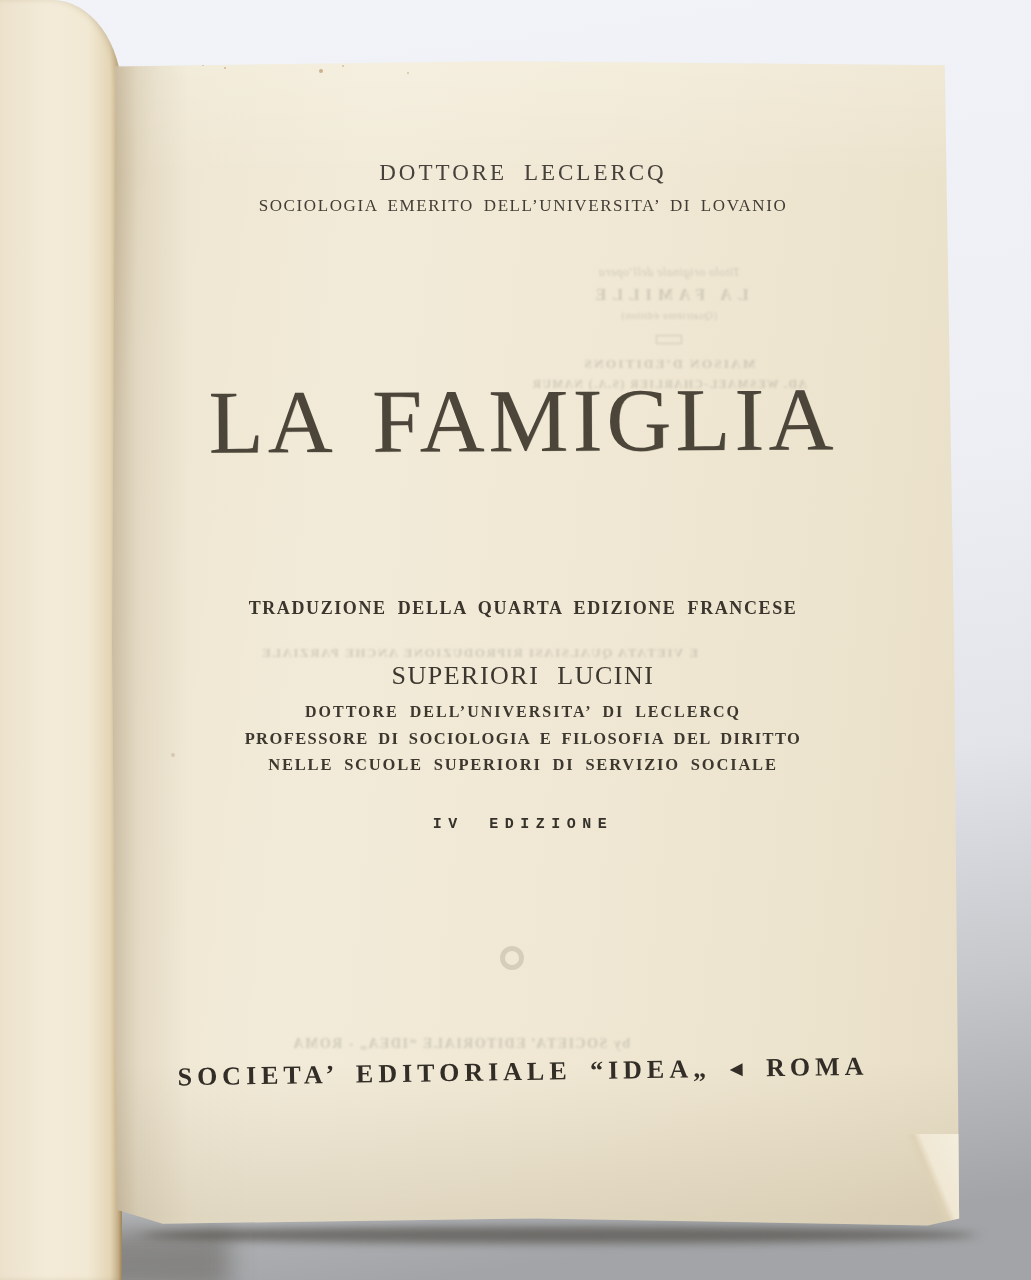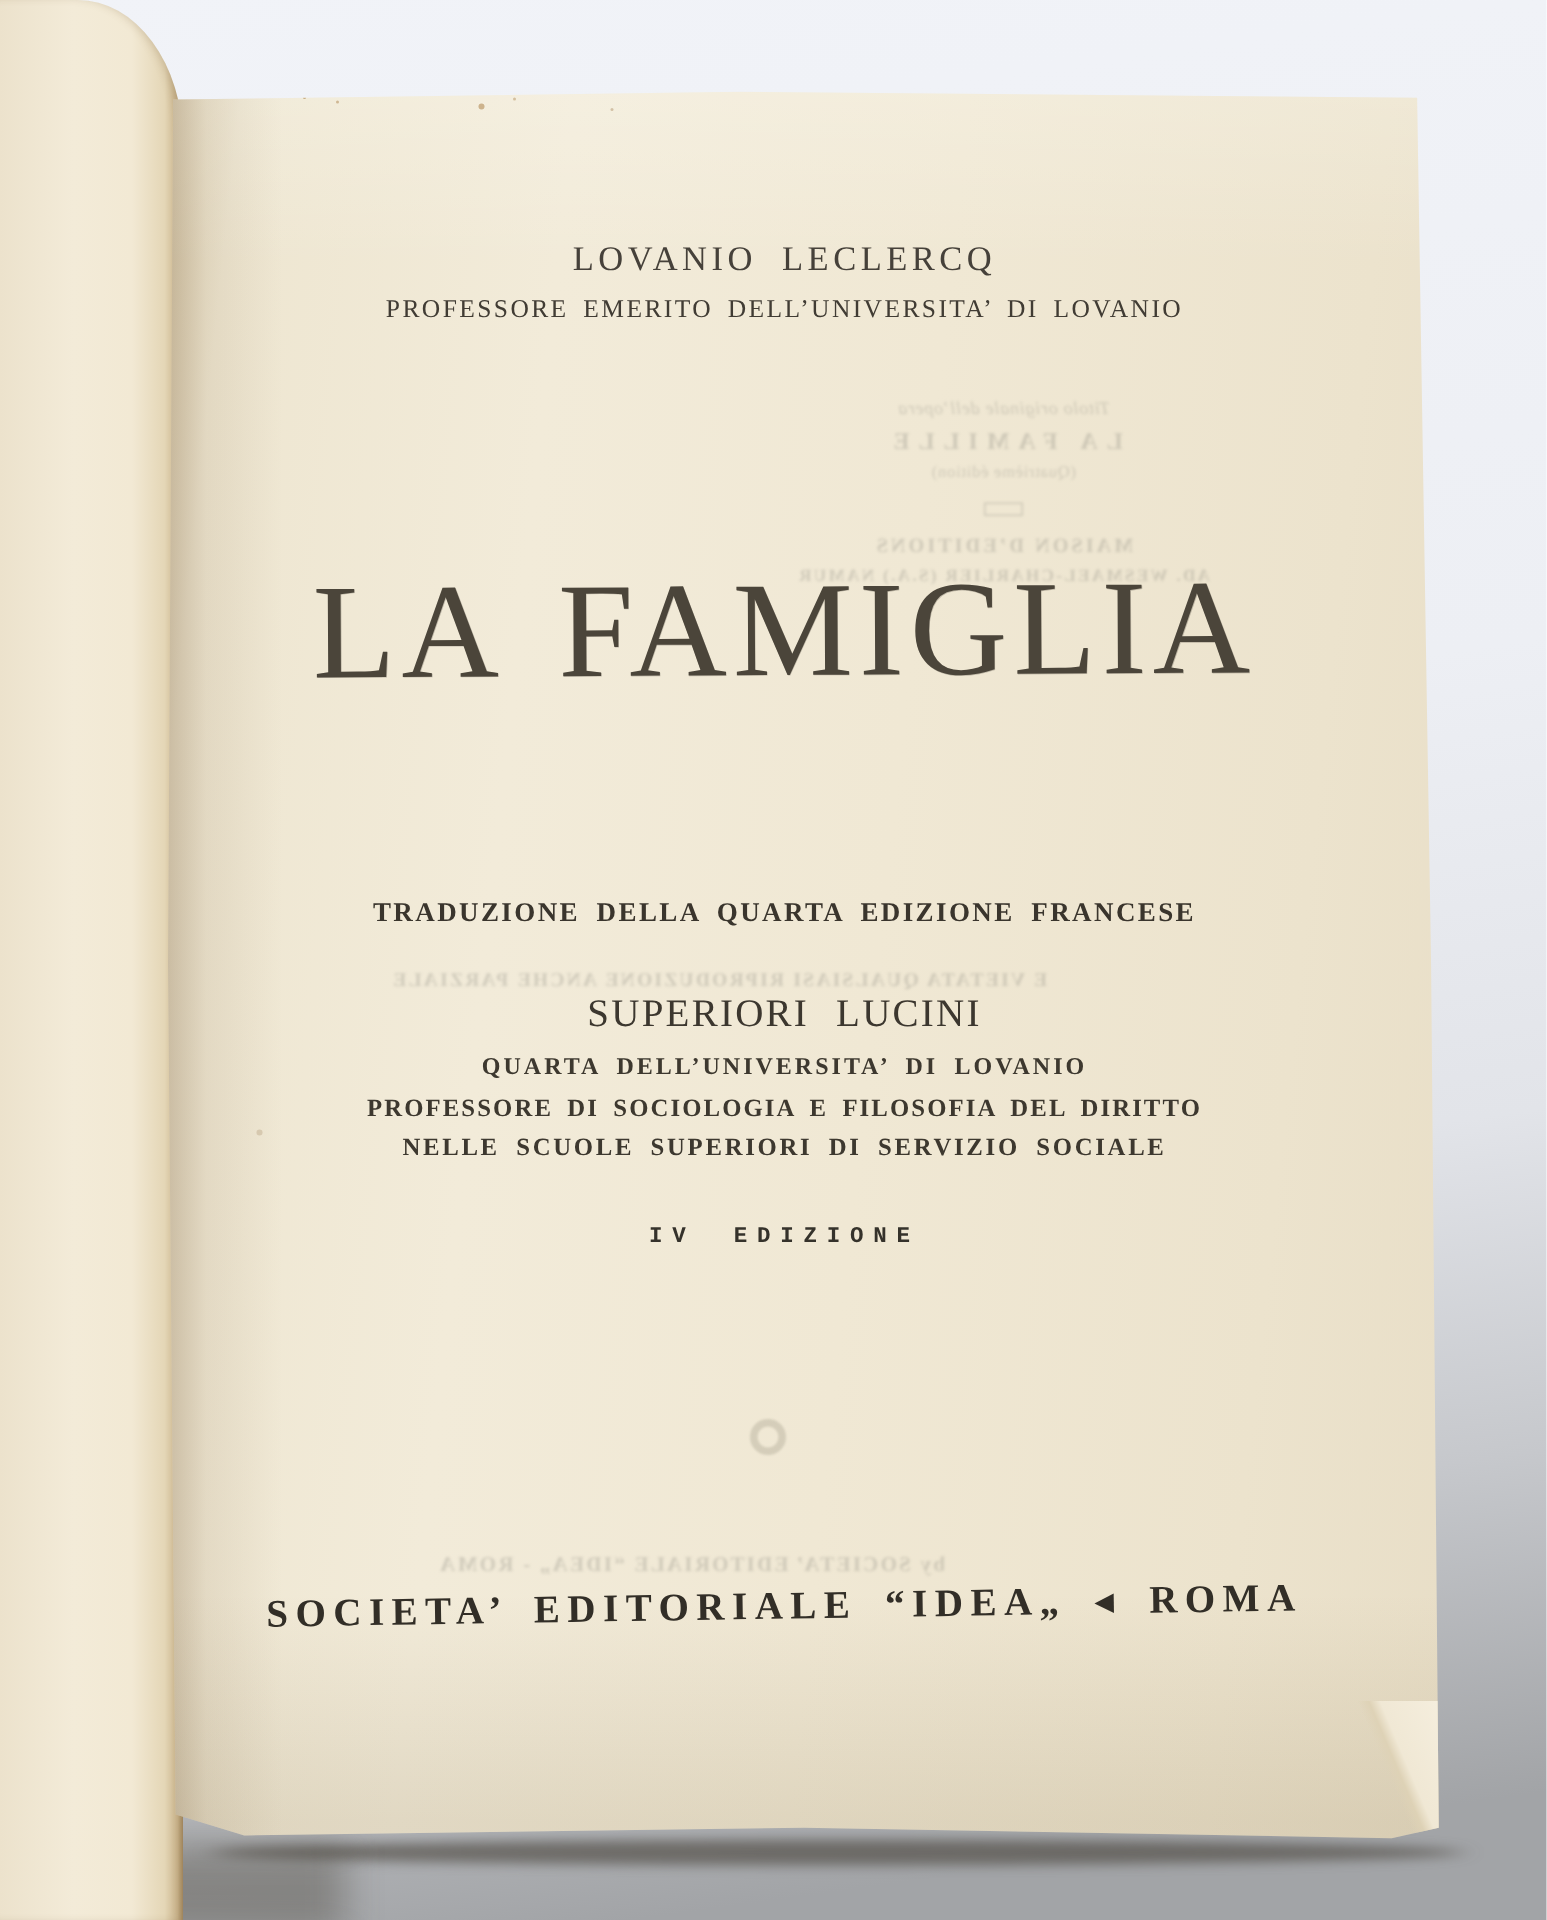--- a/index.html
+++ b/index.html
@@ -124,31 +124,31 @@
 
     <div class="ghost ghost-block">
       <div class="g1">Titolo originale dell’opera</div>
       <div class="g2">LA FAMILLE</div>
       <div class="g3">(Quatrième édition)</div>
       <div class="gmark"></div>
       <div class="g4">MAISON D’EDITIONS</div>
       <div class="g5">AD. WESMAEL-CHARLIER (S.A.) NAMUR</div>
     </div>
 
-    <div class="line author-name">LOVANIO LECLERCQ</div>
-    <div class="line author-role">PROFESSORE EMERITO DELL’UNIVERSITA’ DI LOVANIO</div>
+    <div class="line author-name">DOTTORE LECLERCQ</div>
+    <div class="line author-role">SOCIOLOGIA EMERITO DELL’UNIVERSITA’ DI LOVANIO</div>
 
     <h1 class="line book-title">LA FAMIGLIA</h1>
 
     <div class="line note1">TRADUZIONE DELLA QUARTA EDIZIONE FRANCESE</div>
 
     <div class="ghost ghost-mid">E VIETATA QUALSIASI RIPRODUZIONE ANCHE PARZIALE</div>
 
     <div class="line curator">SUPERIORI LUCINI</div>
-    <div class="line crole1">QUARTA DELL’UNIVERSITA’ DI LOVANIO</div>
+    <div class="line crole1">DOTTORE DELL’UNIVERSITA’ DI LECLERCQ</div>
     <div class="line crole3">NELLE SCUOLE SUPERIORI DI SERVIZIO SOCIALE</div>
     <div class="line crole2">PROFESSORE DI SOCIOLOGIA E FILOSOFIA DEL DIRITTO</div>
 
     <div class="line edition">IV EDIZIONE</div>
 
     <div class="ring-mark"></div>
 
     <div class="ghost ghost-pub">by SOCIETA’ EDITORIALE “IDEA„ - ROMA</div>
 
     <div class="line publisher">SOCIETA’ EDITORIALE “IDEA„ ◂ ROMA</div>

